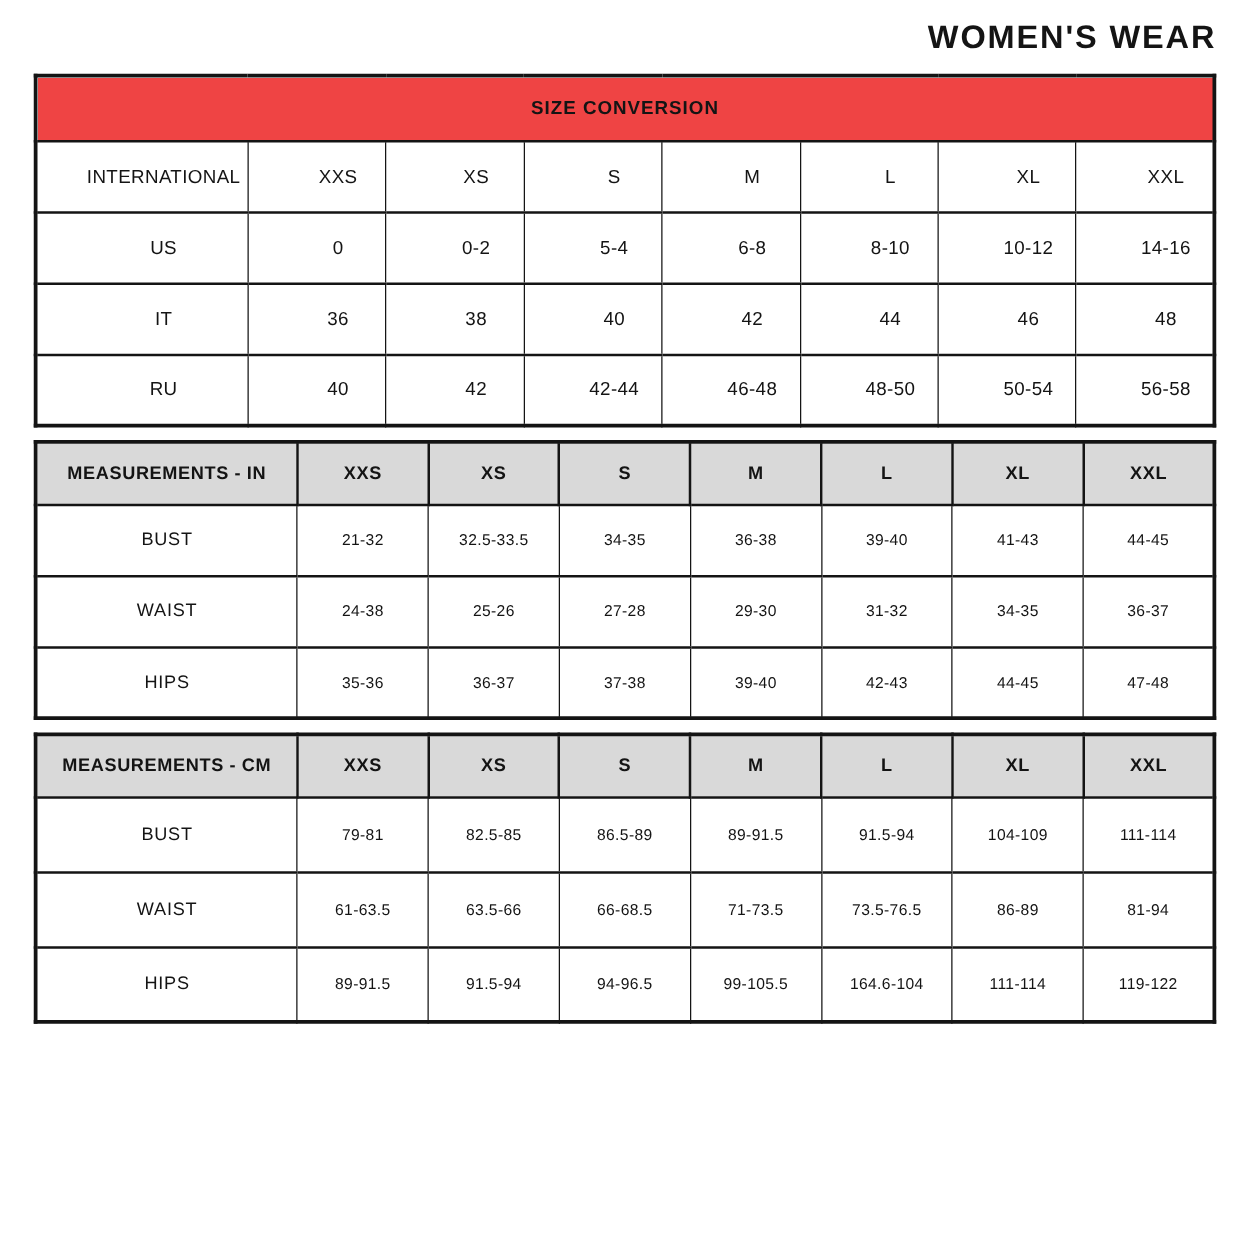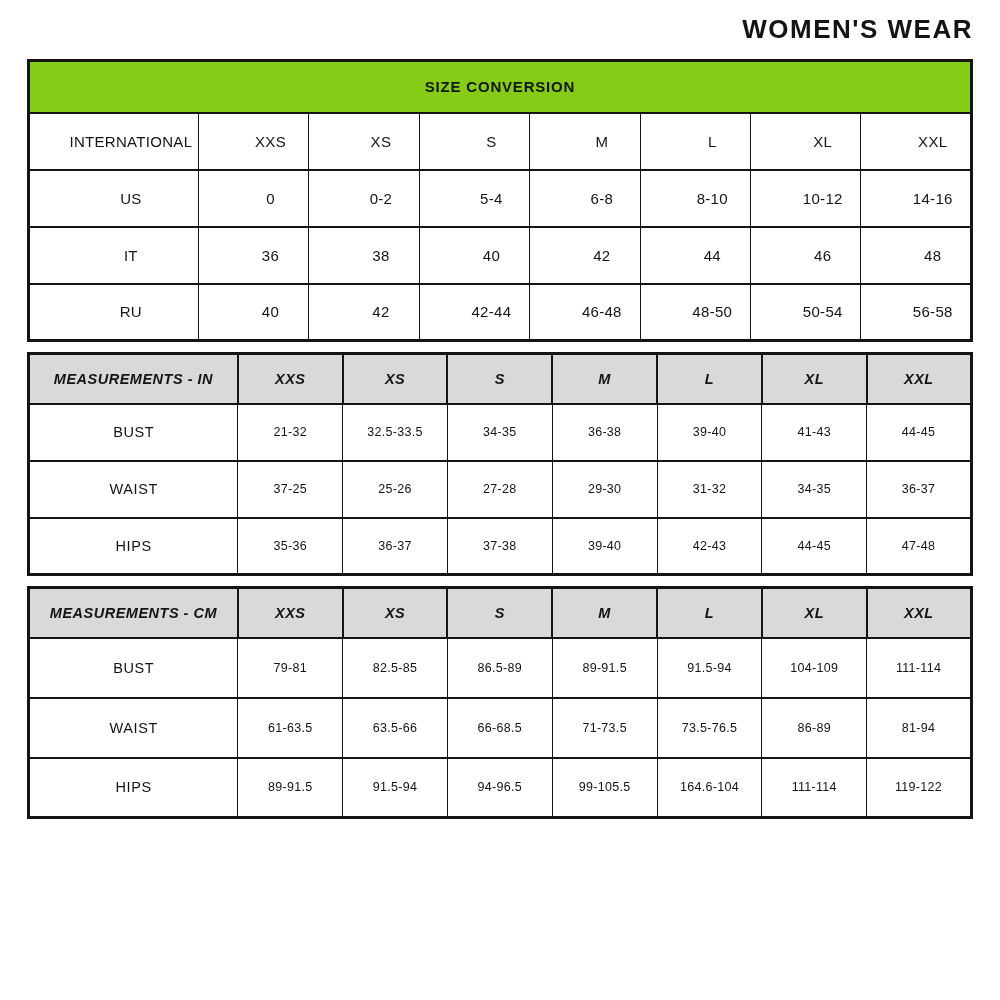--- a/index.html
+++ b/index.html
@@ -31,39 +31,38 @@
     text-align: center;
     vertical-align: middle;
     padding: 0 2px;
     overflow: hidden;
     letter-spacing: 0.3px;
   }
   
   .t1 col.c0 { width: 18%; }
   .t1 col.c  { width: 11.714%; }
   .t1 .title-row th {
-    background: #84cc16;
+    background: #ef4444;
     height: 52px;
     font-size: 15px;
     font-weight: bold;
     letter-spacing: 0.8px;
     border-width: 2.5px 1.3px;
   }
   .t1 td { height: 57px; font-size: 15px; padding-left: 36px; }
   
   .mt col.c0 { width: 22.2%; }
   .mt col.c  { width: 11.114%; }
   .mt .hdr-row th {
     background: #d9d9d9;
     height: 50px;
     font-size: 14.5px;
     font-weight: bold;
     letter-spacing: 0.5px;
     border-width: 2.5px 2px;
-    font-style: italic;
   }
   .mt td { height: 57px; font-size: 12.5px; margin-top: 15px; }
   .t3 td { height: 60px; }
   .mt td.lbl { font-size: 14.5px; letter-spacing: 0.6px; }
 </style>
 </head>
 <body>
 
 <div class="page-title">WOMEN'S WEAR</div>
 
@@ -152,21 +151,21 @@
     <td>21-32</td>
     <td>32.5-33.5</td>
     <td>34-35</td>
     <td>36-38</td>
     <td>39-40</td>
     <td>41-43</td>
     <td>44-45</td>
   </tr>
   <tr>
     <td class="lbl">WAIST</td>
-    <td>37-25</td>
+    <td>24-38</td>
     <td>25-26</td>
     <td>27-28</td>
     <td>29-30</td>
     <td>31-32</td>
     <td>34-35</td>
     <td>36-37</td>
   </tr>
   <tr>
     <td class="lbl">HIPS</td>
     <td>35-36</td>

